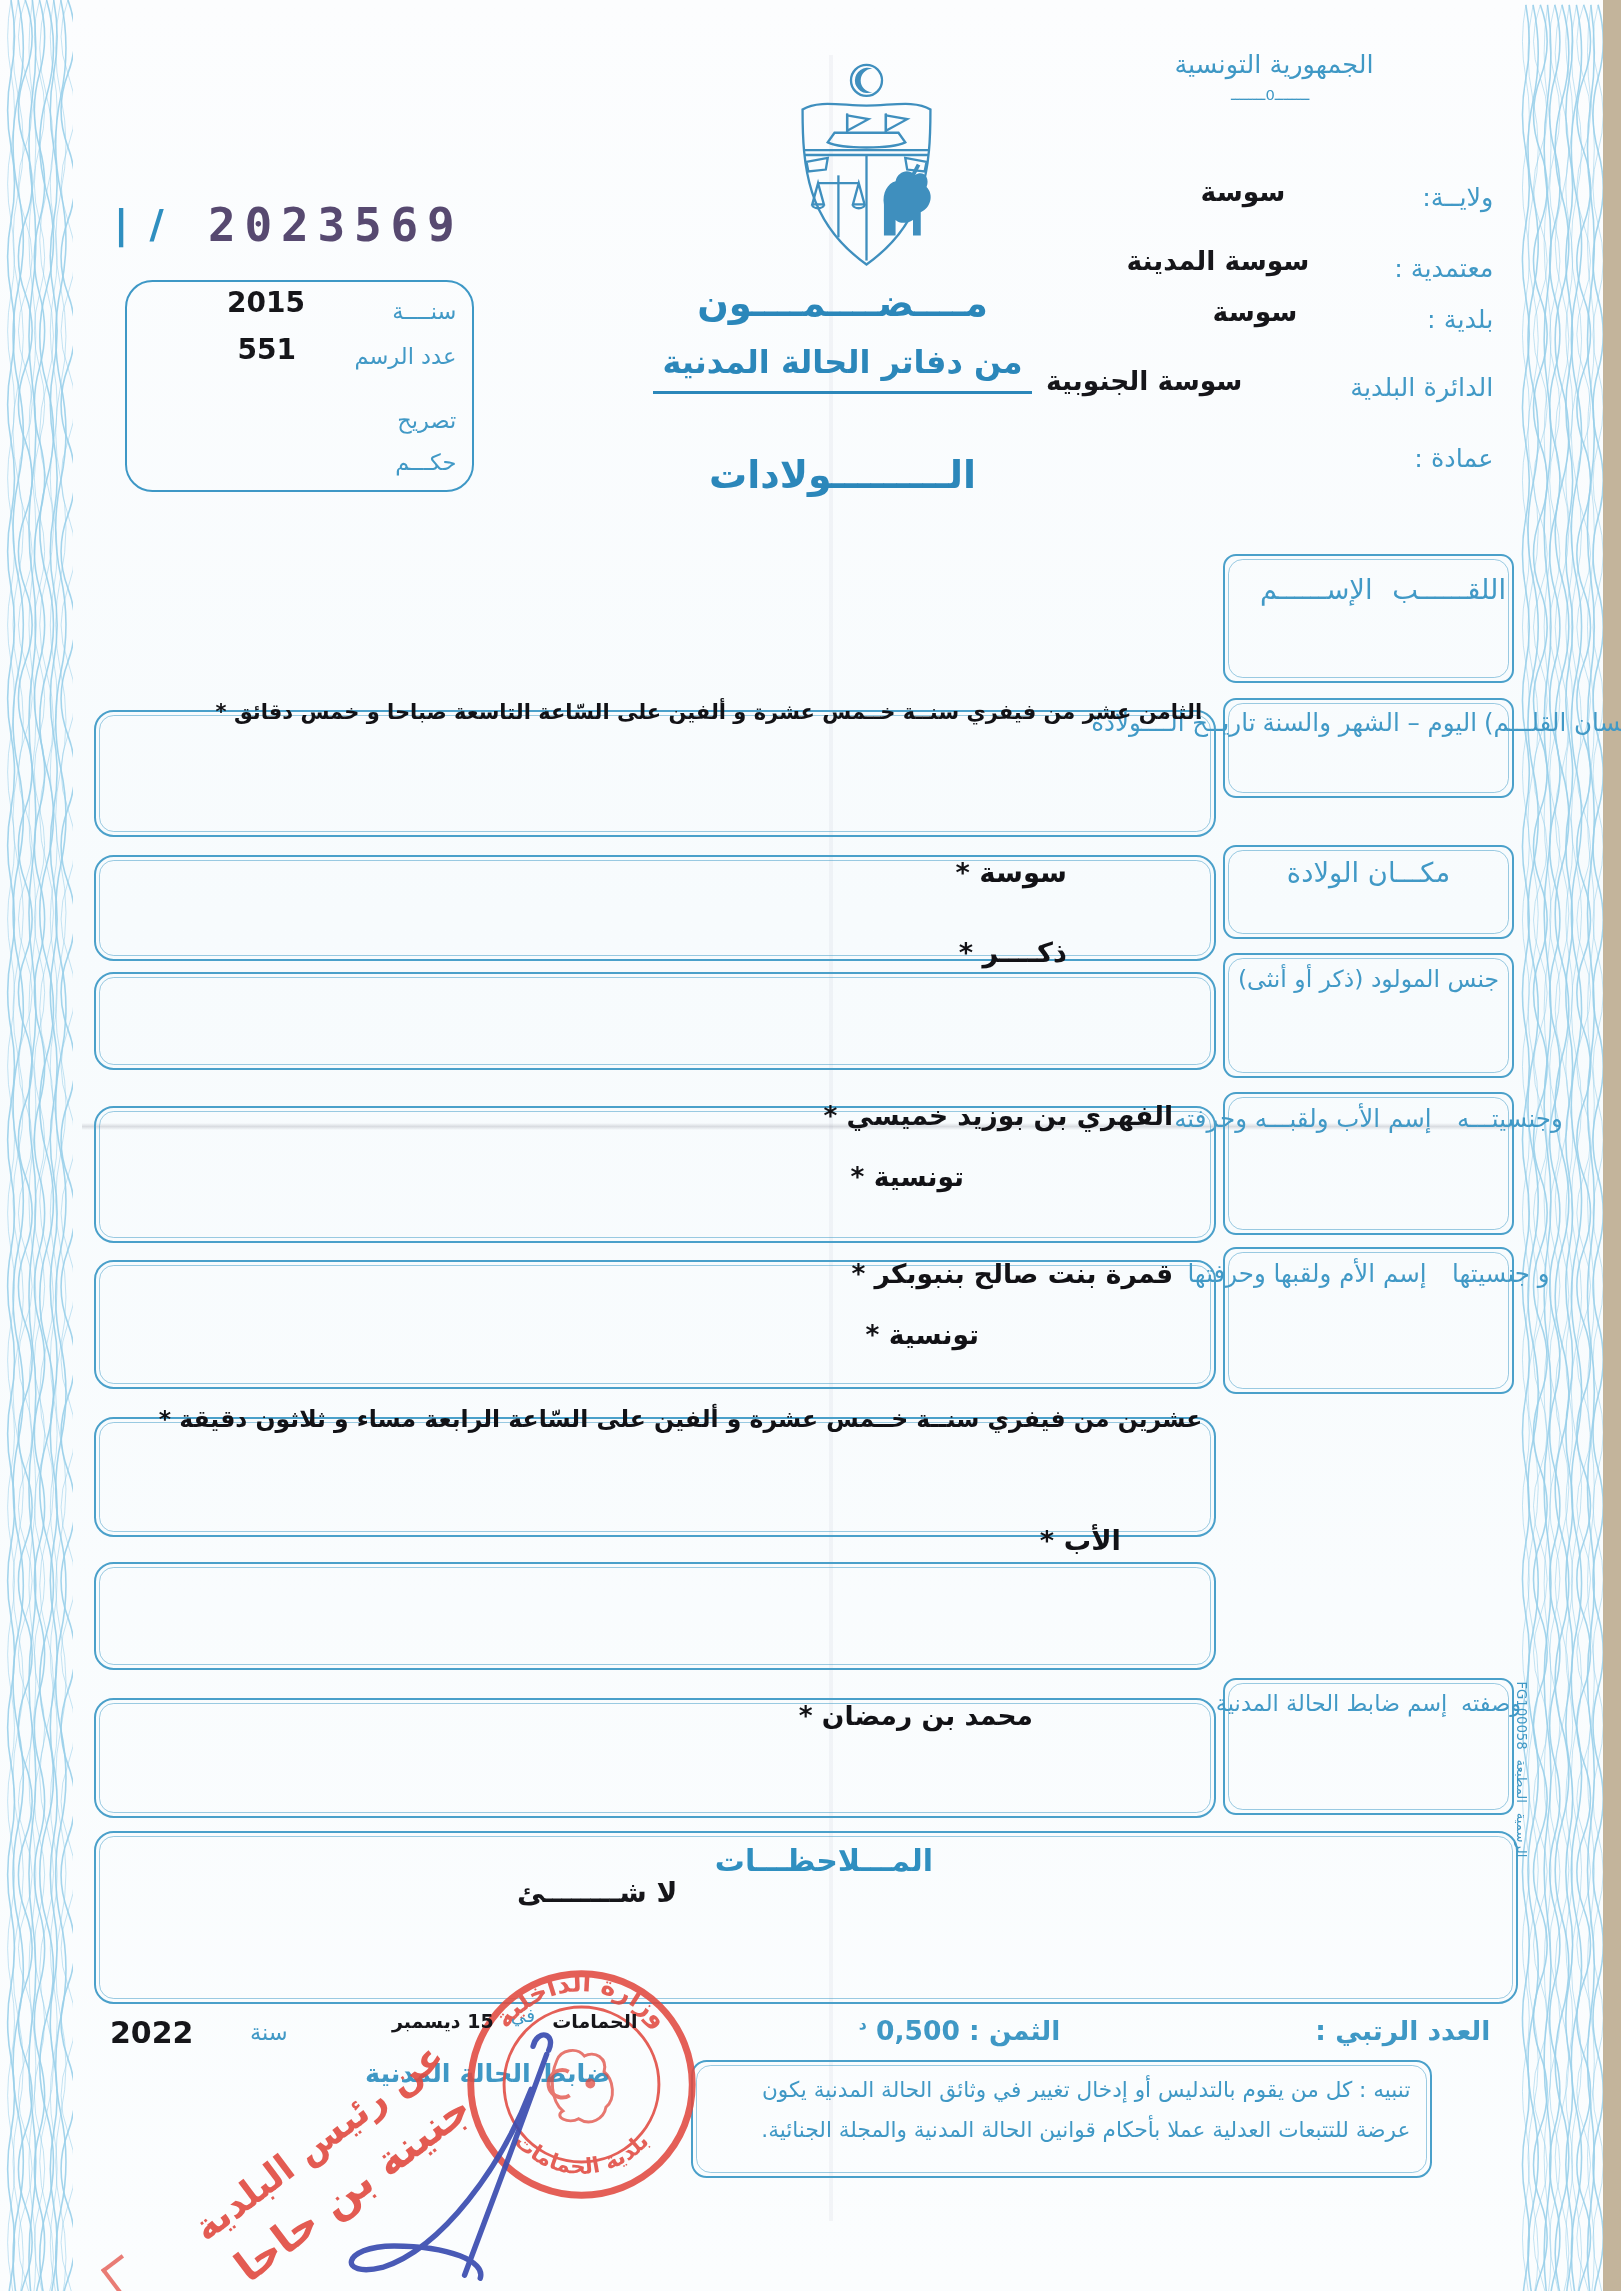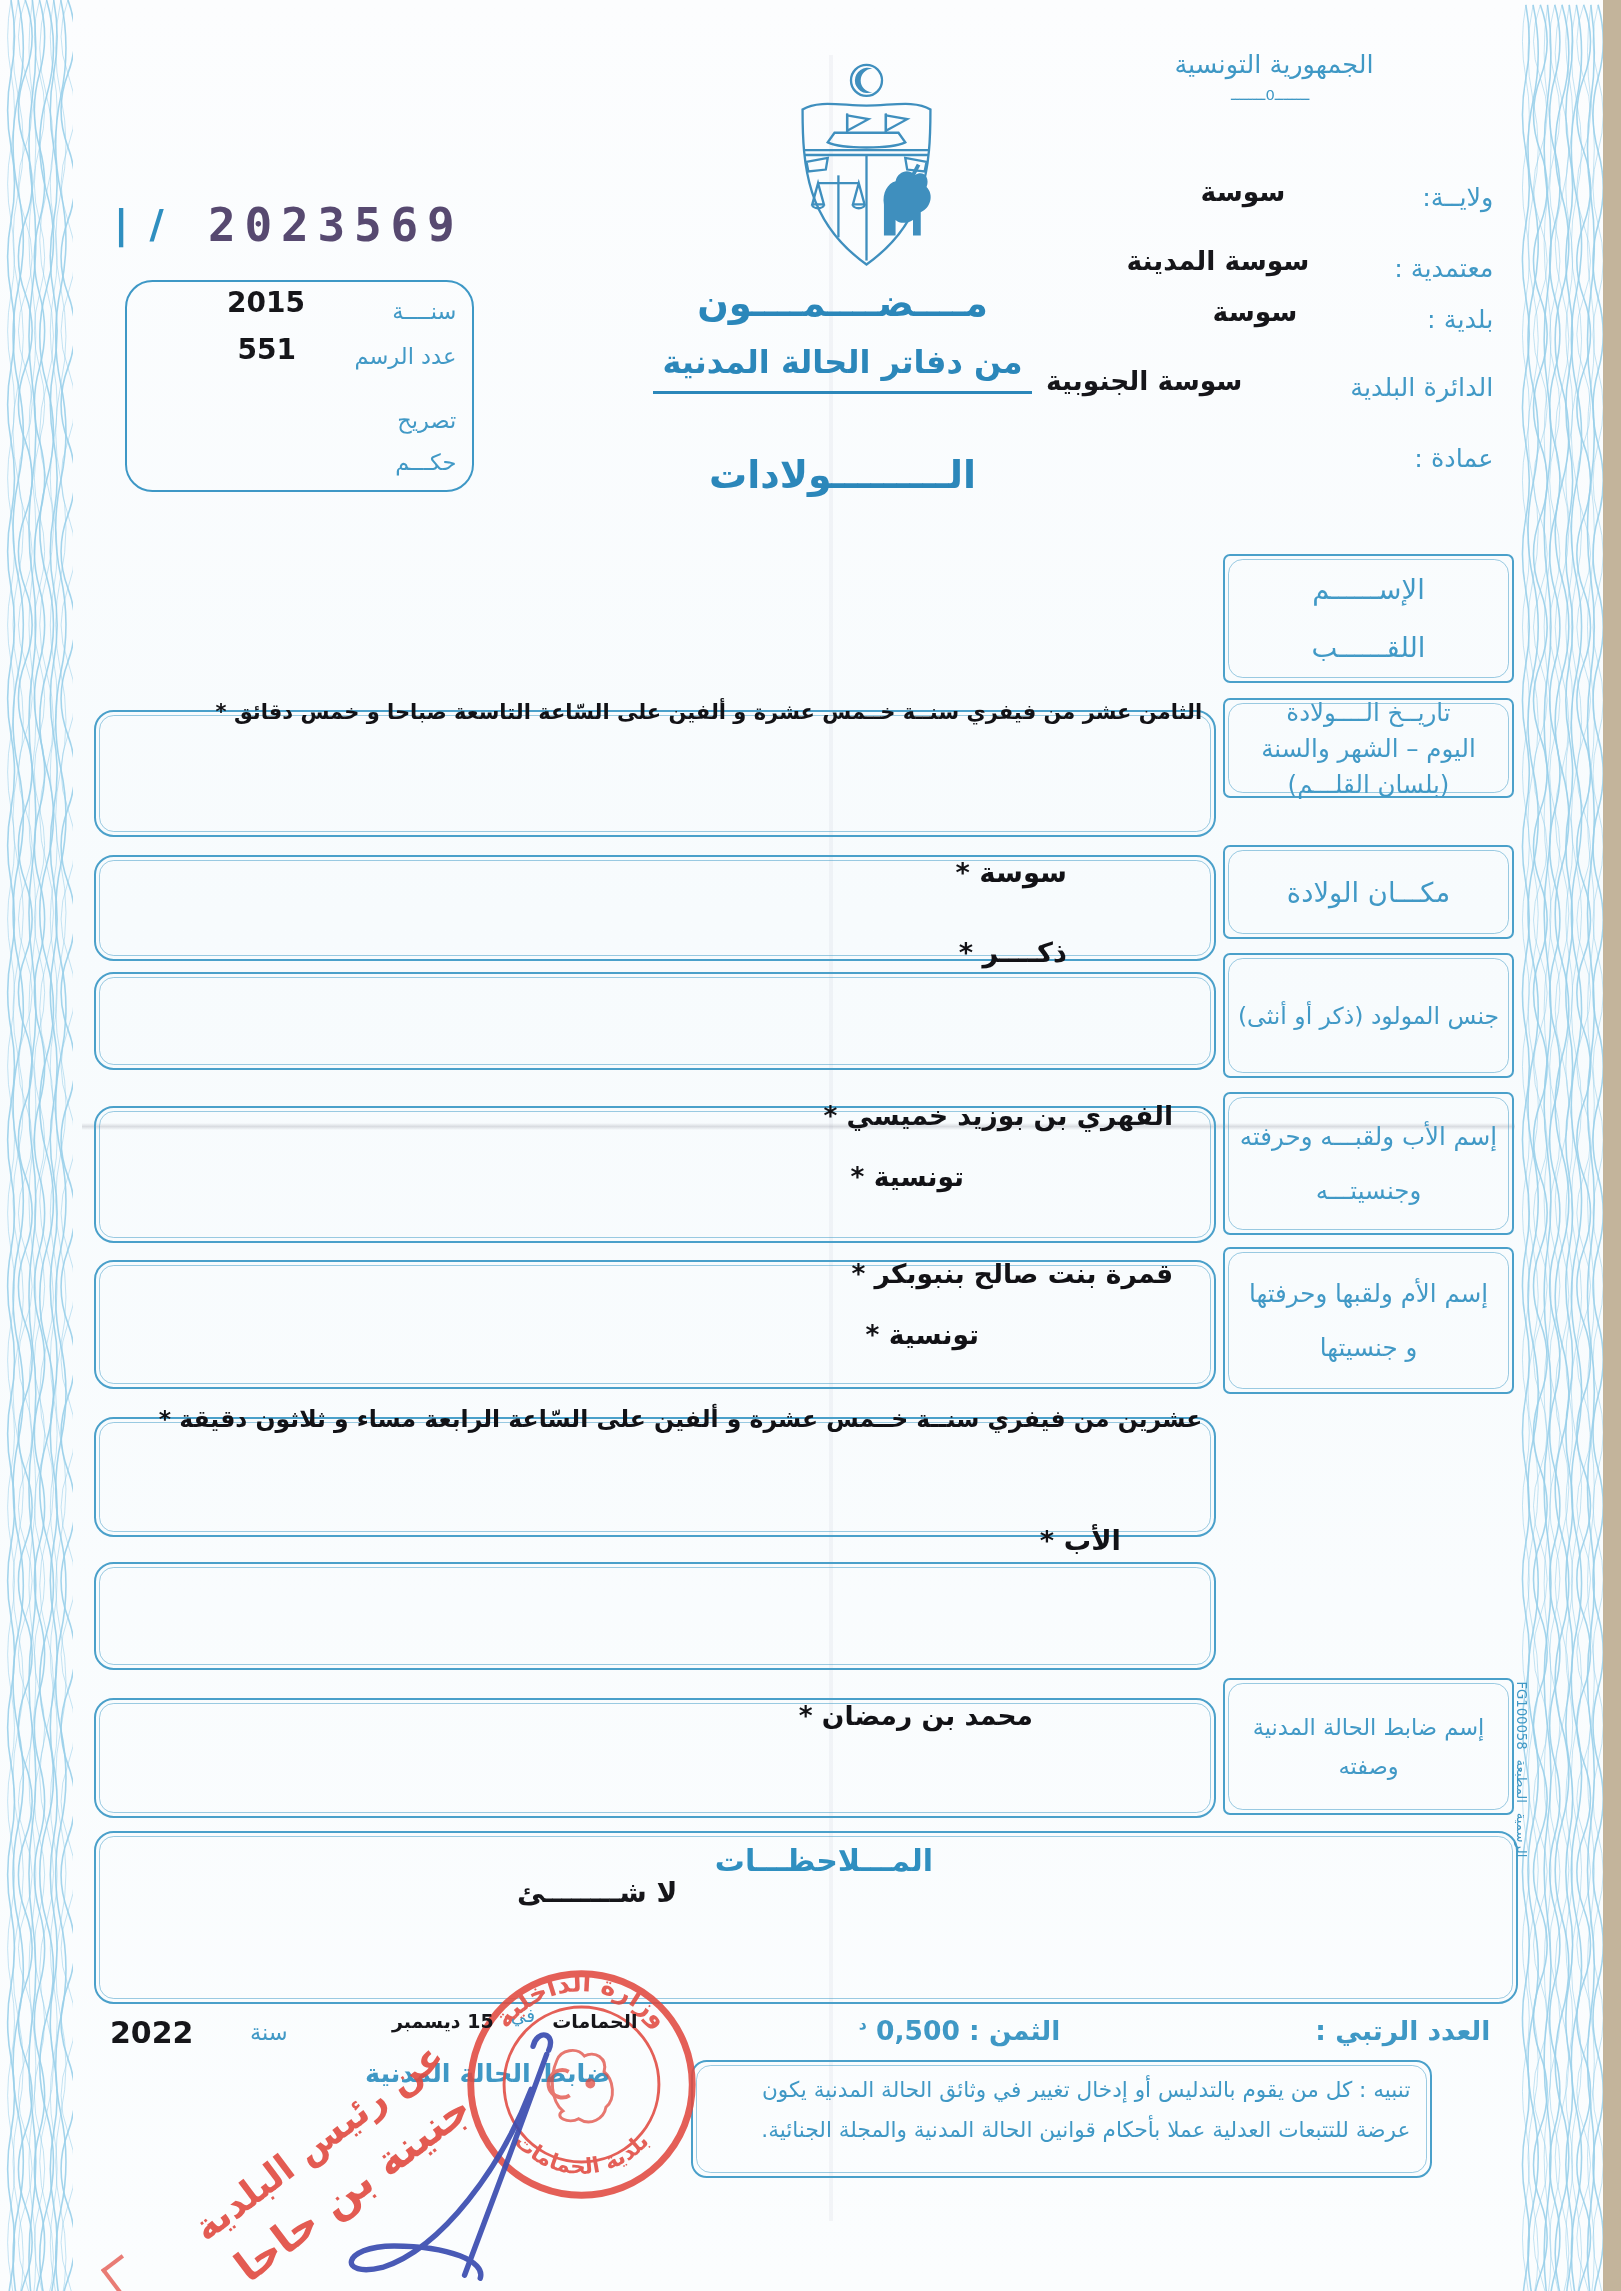--- a/index.html
+++ b/index.html
@@ -37,22 +37,22 @@
   .titleLine{left:529px;width:627px;text-align:center;color:#2b87ba;font-weight:bold;white-space:nowrap}
   #title1{top:282px;font-size:37px;letter-spacing:2px}
   #title2{top:343px;font-size:32px}
   #title2 span{display:inline-block;border-bottom:3.4px solid #2b87ba;padding:0 9.8px 9.8px}
   #title3{top:453px;font-size:38px}
 
   
   .dbox{position:absolute;border:2px solid #4aa0ca;border-radius:19.6px}
   .dbox::before{content:"";position:absolute;inset:2.9px;border:1px solid rgba(74,160,202,.55);border-radius:14.7px;pointer-events:none}
 
-  .lbox{left:1223px;width:291px;display:flex;flex-direction:column;justify-content:center;
-        align-items:center;gap:19.6px;padding:9.8px 31px;box-sizing:border-box;border-radius:7px}
+  .lbox{left:1223px;width:291px;display:flex;flex-direction:row;justify-content:center;
+        align-items:flex-start;gap:19.6px;padding:9.8px 31px;box-sizing:border-box;border-radius:13px}
   .lab{color:#4199c6;font-size:24.5px;direction:rtl;white-space:nowrap;text-align:right}
   .vbox{left:94px;width:1118px}
   .val{position:absolute;direction:rtl;white-space:nowrap;font-weight:bold;color:#121216;font-size:26.5px}
 
   #obsBox{left:94px;top:1831px;width:1420px;height:169px}
   #obsHead{right:583px;top:9.8px;font-size:30px;font-weight:bold;color:#2f8fc0;white-space:nowrap}
   #obsVal{left:421px;top:43px;font-size:28px}
 
   #ordinal{right:113px;top:2015px;font-size:26.5px;font-weight:bold;color:#3f98c5;white-space:nowrap}
   #price{right:543px;top:2015px;font-size:26.5px;font-weight:bold;color:#3f98c5;direction:rtl;white-space:nowrap}

